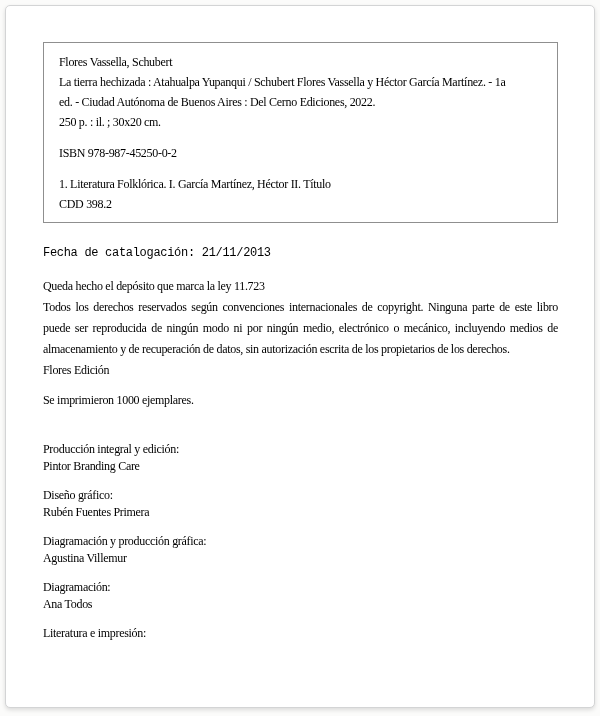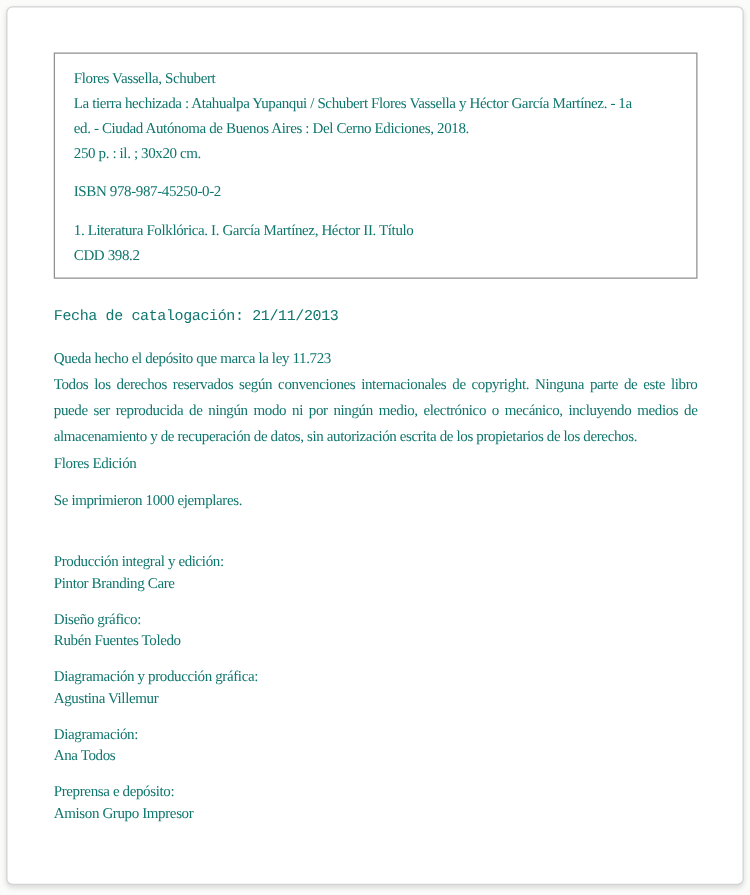--- a/index.html
+++ b/index.html
@@ -11,21 +11,21 @@
   }
   .page {
     margin: 5px;
     width: 590px;
     height: 703px;
     background: #ffffff;
     border: 1px solid #d3d4d5;
     border-radius: 5px;
     box-shadow: 0 2px 4px rgba(0,0,0,0.13);
     padding: 36px 36px 0 37px;
-    color: #0f766e;
+    color: #000000;
     font-size: 12px;
     letter-spacing: -0.3px;
   }
   .catalog-box {
     border: 1px solid #8f8f8f;
     padding: 9px 13px 8px 15px;
     line-height: 20px;
   }
   .catalog-line { min-height: 0; }
   .catalog-line:empty { height: 11px; }
@@ -50,21 +50,21 @@
   }
 </style>
 </head>
 <body>
 
 <div class="page">
 
   <div class="catalog-box">
     <div class="catalog-line">Flores Vassella, Schubert</div>
     <div class="catalog-line">La tierra hechizada : Atahualpa Yupanqui  / Schubert Flores Vassella y Héctor García Martínez. - 1a</div>
-    <div class="catalog-line">ed. - Ciudad Autónoma de Buenos Aires : Del Cerno Ediciones, 2018.</div>
+    <div class="catalog-line">ed. - Ciudad Autónoma de Buenos Aires : Del Cerno Ediciones, 2022.</div>
     <div class="catalog-line">250 p. : il. ; 30x20 cm.</div>
     <div class="catalog-line"></div>
     <div class="catalog-line">ISBN 978-987-45250-0-2</div>
     <div class="catalog-line"></div>
     <div class="catalog-line">1. Literatura Folklórica. I. García Martínez, Héctor  II. Título</div>
     <div class="catalog-line">CDD 398.2</div>
   </div>
 
   <div class="fecha">Fecha de catalogación: 21/11/2013</div>
 
@@ -76,29 +76,28 @@
 
   <div class="print-run">Se imprimieron 1000 ejemplares.</div>
 
   <div class="credits">
     <div class="credit-pair">
       <div>Producción integral y edición:</div>
       <div>Pintor Branding Care</div>
     </div>
     <div class="credit-pair">
       <div>Diseño gráfico:</div>
-      <div>Rubén Fuentes Toledo</div>
+      <div>Rubén Fuentes Primera</div>
     </div>
     <div class="credit-pair">
       <div>Diagramación y producción gráfica:</div>
       <div>Agustina Villemur</div>
     </div>
     <div class="credit-pair">
       <div>Diagramación:</div>
       <div>Ana Todos</div>
     </div>
     <div class="credit-pair">
-      <div>Preprensa e depósito:</div>
-      <div>Amison Grupo Impresor</div>
+      <div>Literatura e impresión:</div>
     </div>
   </div>
 
 </div>
 
 </body></html>

